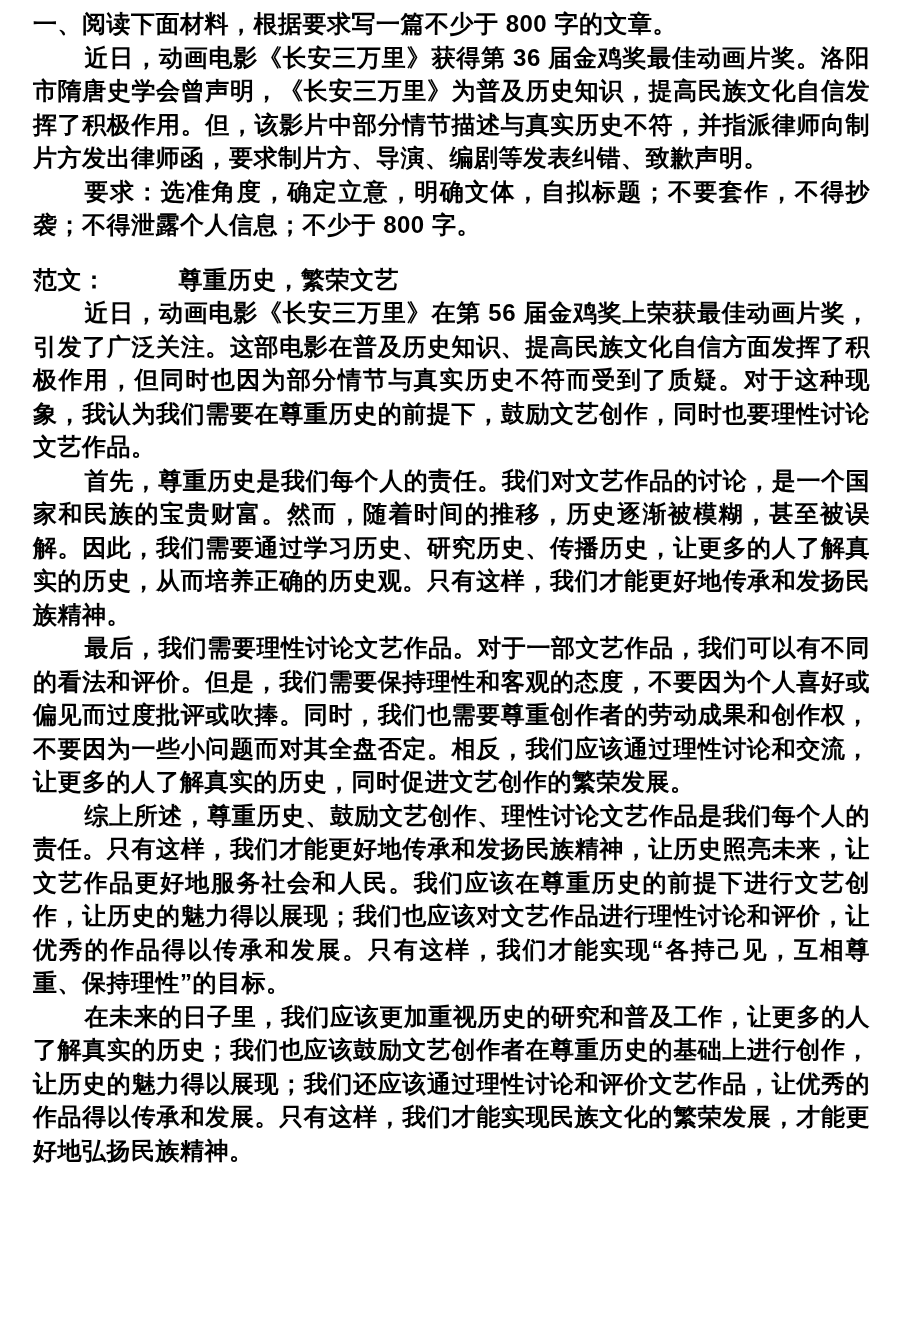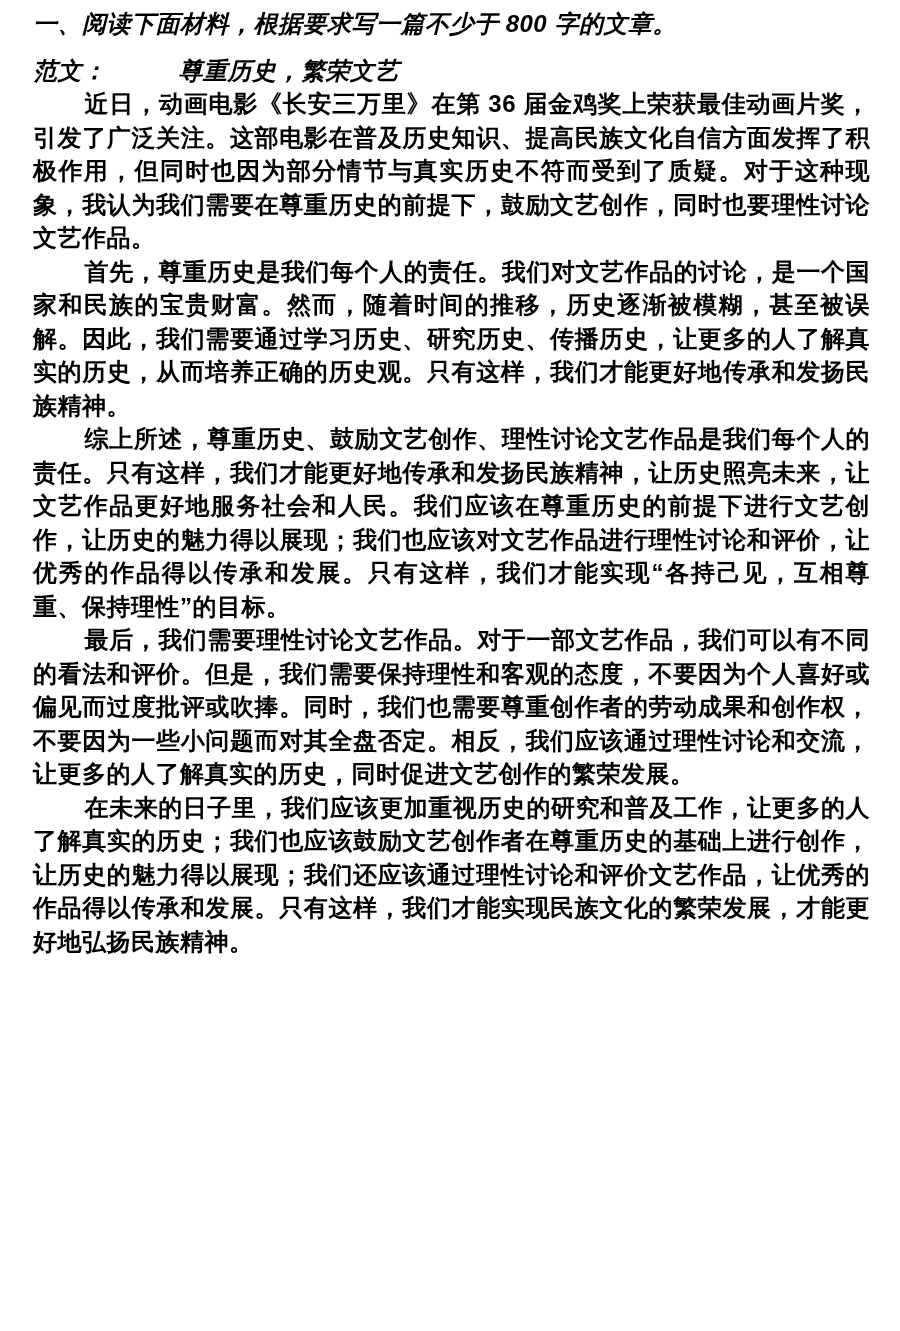--- a/index.html
+++ b/index.html
@@ -20,42 +20,43 @@
     width: 900px;
     padding: 7px 30px 0 33px;
     font-size: 24px;
     line-height: 33.5px;
     text-align: justify;
     letter-spacing: 0.5px;
   }
   .line {
     margin: 0;
     text-indent: 0;
-    font-style: italic;
   }
   .para {
     margin: 0;
     text-indent: 2.15em;
   }
   .essay-title-row {
-    margin-top: 13px;
+    margin-top: 21px;
   }
   .essay-title {
     margin-left: 3em;
   }
 </style>
 </head>
 <body>
 
 <main class="page">
 
   <p class="line">一、阅读下面材料，根据要求写一篇不少于 800 字的文章。</p>
 
+  <p class="para">近日，动画电影《长安三万里》获得第 36 届金鸡奖最佳动画片奖。洛阳市隋唐史学会曾声明，《长安三万里》为普及历史知识，提高民族文化自信发挥了积极作用。但，该影片中部分情节描述与真实历史不符，并指派律师向制片方发出律师函，要求制片方、导演、编剧等发表纠错、致歉声明。</p>
+  <p class="para">要求：选准角度，确定立意，明确文体，自拟标题；不要套作，不得抄袭；不得泄露个人信息；不少于 800 字。</p>
 
   <p class="line essay-title-row"><span>范文：</span><span class="essay-title">尊重历史，繁荣文艺</span></p>
 
-  <p class="para">近日，动画电影《长安三万里》在第 36 届金鸡奖上荣获最佳动画片奖，引发了广泛关注。这部电影在普及历史知识、提高民族文化自信方面发挥了积极作用，但同时也因为部分情节与真实历史不符而受到了质疑。对于这种现象，我认为我们需要在尊重历史的前提下，鼓励文艺创作，同时也要理性讨论文艺作品。</p>
+  <p class="para">近日，动画电影《长安三万里》在第 56 届金鸡奖上荣获最佳动画片奖，引发了广泛关注。这部电影在普及历史知识、提高民族文化自信方面发挥了积极作用，但同时也因为部分情节与真实历史不符而受到了质疑。对于这种现象，我认为我们需要在尊重历史的前提下，鼓励文艺创作，同时也要理性讨论文艺作品。</p>
   <p class="para">首先，尊重历史是我们每个人的责任。我们对文艺作品的讨论，是一个国家和民族的宝贵财富。然而，随着时间的推移，历史逐渐被模糊，甚至被误解。因此，我们需要通过学习历史、研究历史、传播历史，让更多的人了解真实的历史，从而培养正确的历史观。只有这样，我们才能更好地传承和发扬民族精神。</p>
+  <p class="para">最后，我们需要理性讨论文艺作品。对于一部文艺作品，我们可以有不同的看法和评价。但是，我们需要保持理性和客观的态度，不要因为个人喜好或偏见而过度批评或吹捧。同时，我们也需要尊重创作者的劳动成果和创作权，不要因为一些小问题而对其全盘否定。相反，我们应该通过理性讨论和交流，让更多的人了解真实的历史，同时促进文艺创作的繁荣发展。</p>
   <p class="para">综上所述，尊重历史、鼓励文艺创作、理性讨论文艺作品是我们每个人的责任。只有这样，我们才能更好地传承和发扬民族精神，让历史照亮未来，让文艺作品更好地服务社会和人民。我们应该在尊重历史的前提下进行文艺创作，让历史的魅力得以展现；我们也应该对文艺作品进行理性讨论和评价，让优秀的作品得以传承和发展。只有这样，我们才能实现“各持己见，互相尊重、保持理性”的目标。</p>
-  <p class="para">最后，我们需要理性讨论文艺作品。对于一部文艺作品，我们可以有不同的看法和评价。但是，我们需要保持理性和客观的态度，不要因为个人喜好或偏见而过度批评或吹捧。同时，我们也需要尊重创作者的劳动成果和创作权，不要因为一些小问题而对其全盘否定。相反，我们应该通过理性讨论和交流，让更多的人了解真实的历史，同时促进文艺创作的繁荣发展。</p>
   <p class="para">在未来的日子里，我们应该更加重视历史的研究和普及工作，让更多的人了解真实的历史；我们也应该鼓励文艺创作者在尊重历史的基础上进行创作，让历史的魅力得以展现；我们还应该通过理性讨论和评价文艺作品，让优秀的作品得以传承和发展。只有这样，我们才能实现民族文化的繁荣发展，才能更好地弘扬民族精神。</p>
 
 </main>
 
 </body></html>

